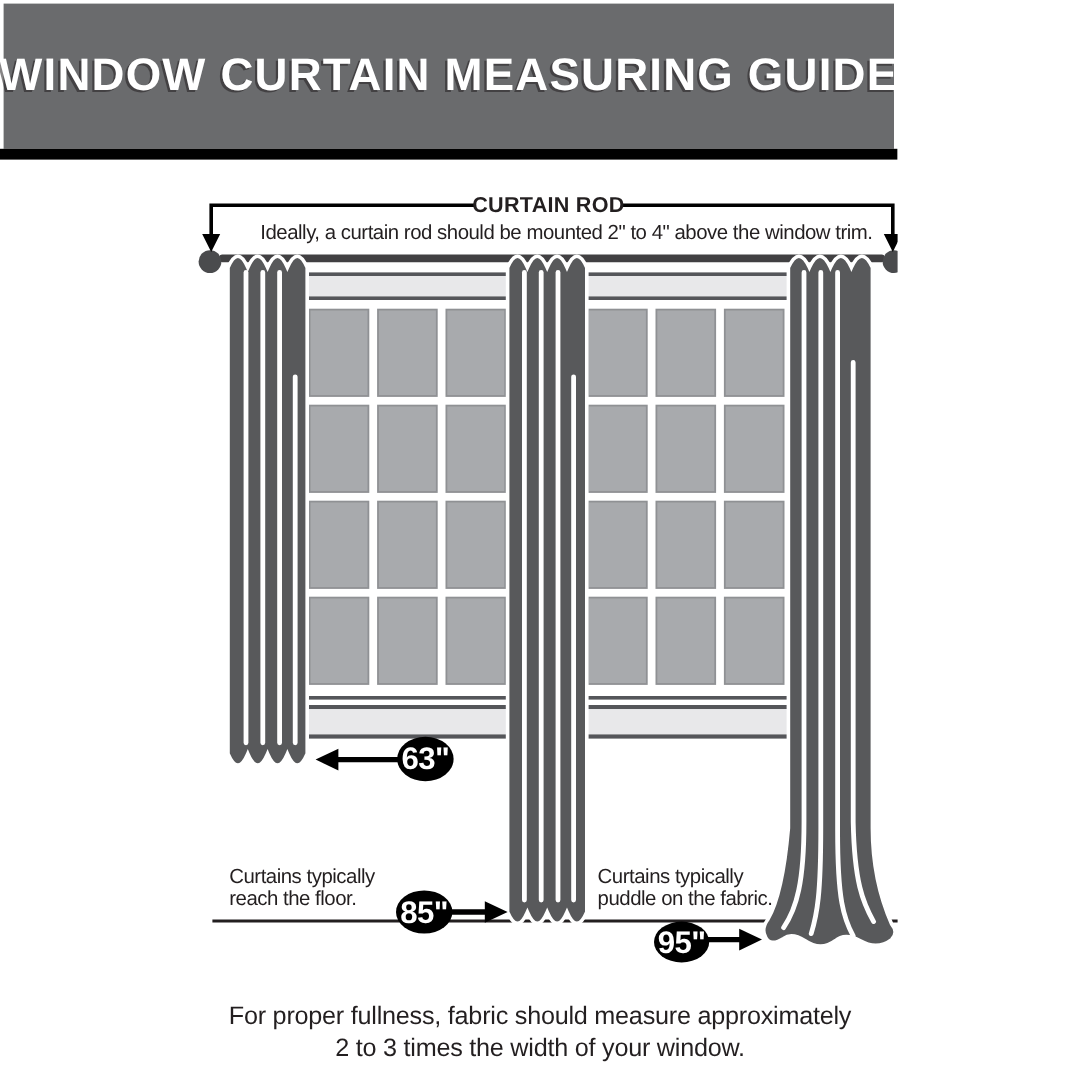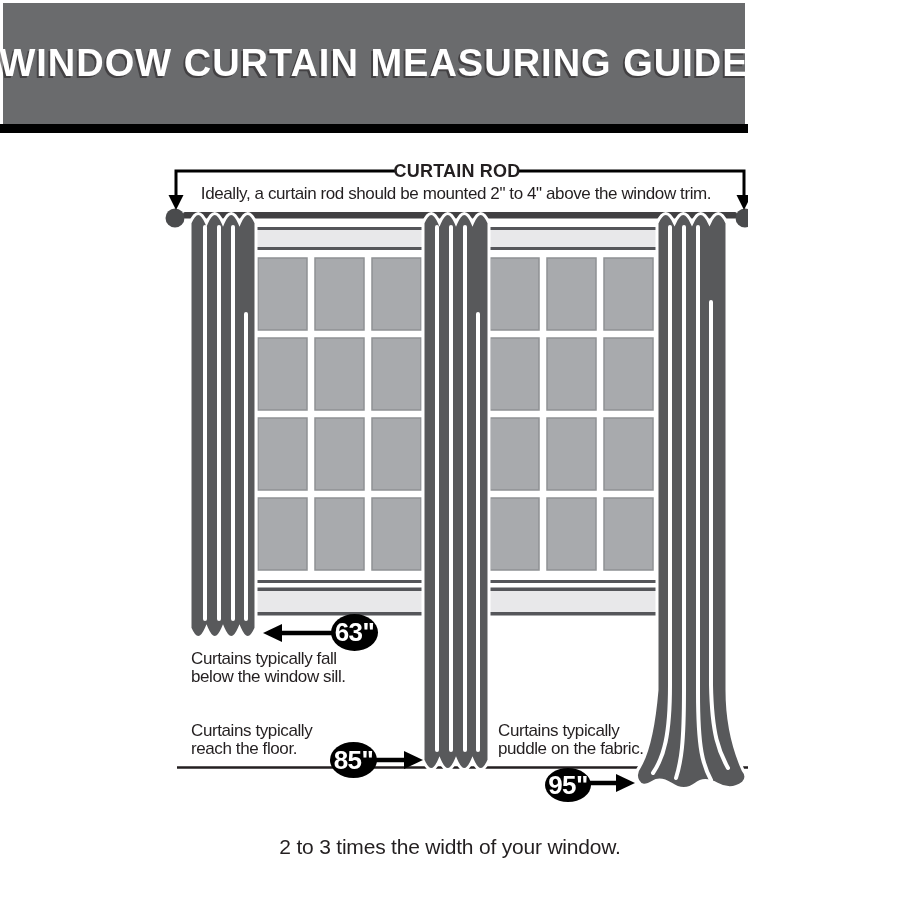--- a/index.html
+++ b/index.html
@@ -30,21 +30,21 @@
   .curtain-body{fill:var(--curtain);stroke:#ffffff;stroke-width:3;}
   .fold{fill:none;stroke:#ffffff;stroke-width:4;stroke-linecap:round;}
   .bracket{fill:none;stroke:#000;stroke-width:3;}
   .bracket-head{fill:#000;}
   .floor{stroke:var(--text);stroke-width:2.5;}
   .marrow{stroke:#000;stroke-width:4.5;}
   .marrow-head{fill:#000;}
   
   .txt{position:absolute;white-space:nowrap;}
   .rod-title{top:161px;left:457px;transform:translateX(-50%);font-size:18px;font-weight:700;letter-spacing:0.2px;}
-  .rod-note{top:184px;left:456px;transform:translateX(-50%);font-size:17px;letter-spacing:-0.4px;}
+  .rod-note{top:184px;left:472px;transform:translateX(-50%);font-size:17px;letter-spacing:-0.4px;}
   .mlabel{font-size:17px;letter-spacing:-0.4px;line-height:18px;}
   .lbl63{left:191px;top:650px;}
   .lbl85{left:191px;top:722px;}
   .lbl95{left:498px;top:722px;}
   .oval{
     position:absolute;background:var(--oval_bg);color:var(--oval_text);
     border-radius:50%;display:flex;align-items:center;justify-content:center;
     font-weight:700;font-size:26px;letter-spacing:-0.5px;
   }
   .oval63{left:331px;top:614px;width:47px;height:37px;}
@@ -165,40 +165,37 @@
     </g>
     <g>
       <line class="marrow" x1="589" y1="783" x2="618" y2="783"></line>
       <polygon class="marrow-head" points="635,783 616,774 616,792"></polygon>
     </g>
   </svg>
 
   <div class="txt rod-title">CURTAIN ROD</div>
   <div class="txt rod-note">Ideally, a curtain rod should be mounted 2" to 4" above the window trim.</div>
 
-  <div class="txt mlabel lbl63">
-    <div>Curtains typically fall</div>
-    <div>below the window sill.</div>
-  </div>
   <div class="txt mlabel lbl85">
     <div>Curtains typically</div>
     <div>reach the floor.</div>
   </div>
   <div class="txt mlabel lbl95">
     <div>Curtains typically</div>
     <div>puddle on the fabric.</div>
   </div>
 
   <div class="oval oval63">
     <span>63"</span>
   </div>
   <div class="oval oval85">
     <span>85"</span>
   </div>
   <div class="oval oval95">
     <span>95"</span>
   </div>
 
   <div class="footer">
+    <div>For proper fullness, fabric should measure approximately</div>
     <div>2 to 3 times the width of your window.</div>
   </div>
 
 </div>
 
 </body></html>

